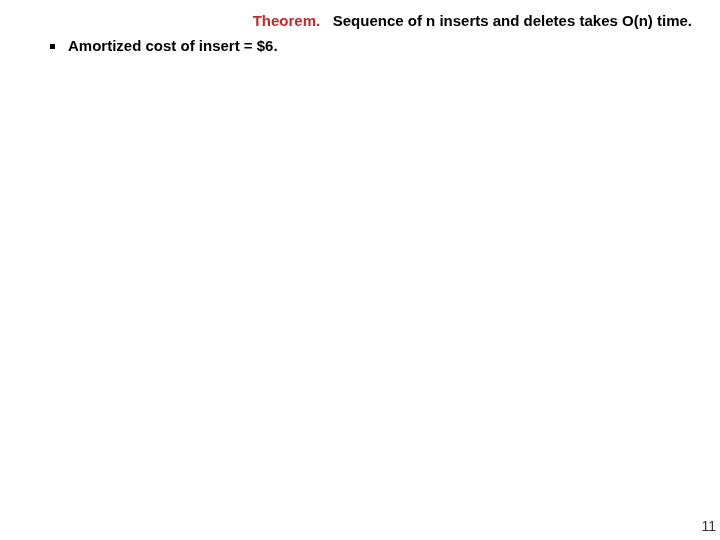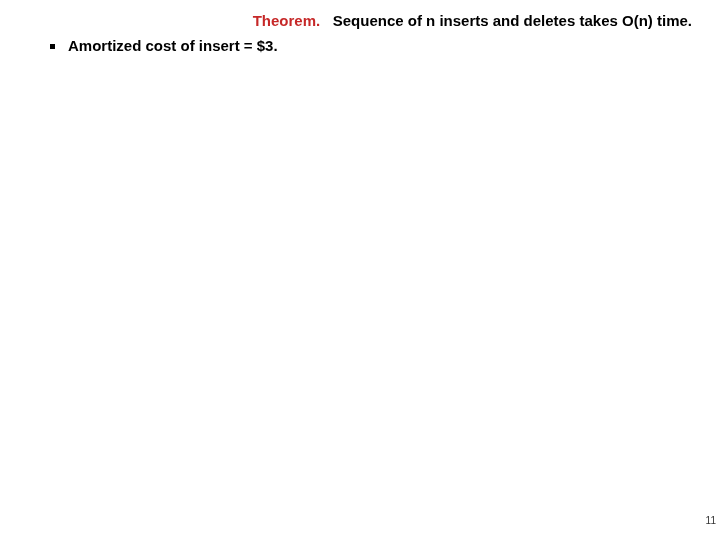--- a/index.html
+++ b/index.html
@@ -58,35 +58,35 @@
       content: "";
       position: absolute;
       left: 0;
       top: 7px;
       width: 5px;
       height: 5px;
       background: #000;
     }
     .page-number {
       position: absolute;
-      bottom: 14px;
+      bottom: 6px;
       right: 4px;
-      font-size: 10px;
+      font-size: 14px;
       color: #333;
     }
   </style>
 </head>
 <body>
 
 <div class="slide">
 
   <div class="theorem-line">
     <span class="theorem-label">Theorem.</span>
     <span>&nbsp;</span>
     <span class="theorem-text">Sequence of n inserts and deletes takes O(n) time.</span>
   </div>
 
   <ul class="bullet-list">
-    <li class="bullet-item">Amortized cost of insert = $3.</li>
+    <li class="bullet-item">Amortized cost of insert = $6.</li>
   </ul>
 </div>
 
 <div class="page-number">11</div>
 
 </body></html>

